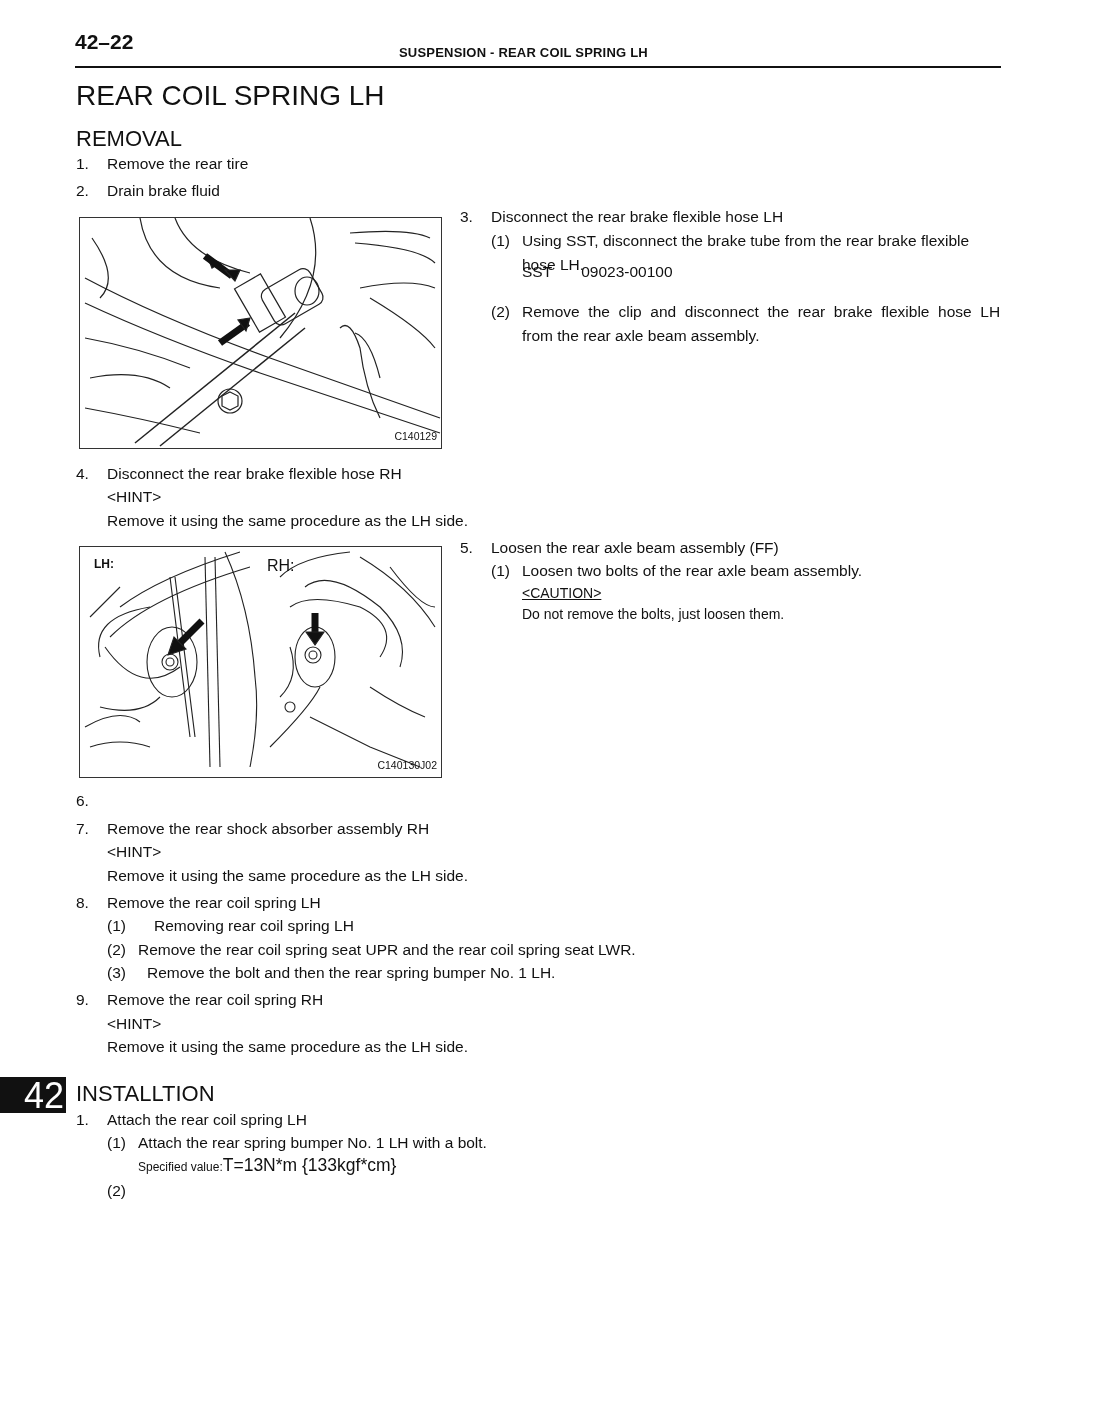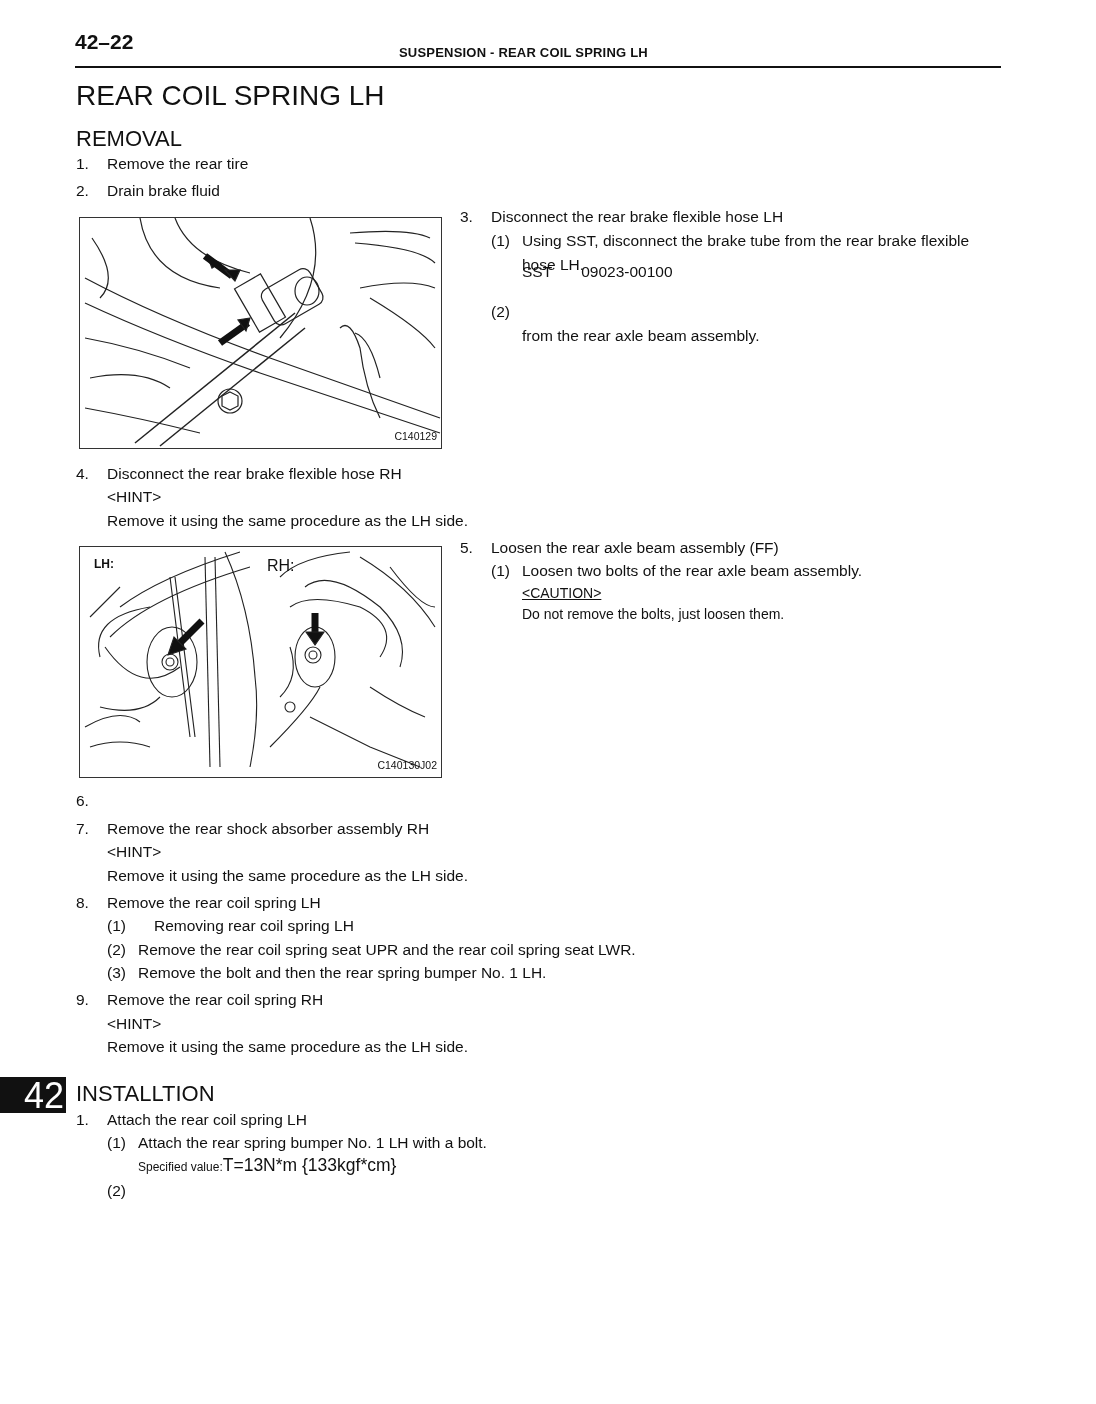--- a/index.html
+++ b/index.html
@@ -80,20 +80,21 @@
   <span class="num" style="left:0">(1)</span>
   <span style="margin-left:31px">Using SST, disconnect the brake tube from the rear brake flexible</span>
 </div>
 <div class="abs t" style="left:522px;top:253px;">hose LH.</div>
 <div class="abs t" style="left:522px;top:260px;">
   <span>SST</span>
   <span style="margin-left:25px">09023-00100</span>
 </div>
 <div class="abs t" style="left:491px;top:300px;">
   <span class="num" style="left:0">(2)</span>
+  <span style="margin-left:31px; word-spacing:4.3px">Remove the clip and disconnect the rear brake flexible hose LH</span>
 </div>
 <div class="abs t" style="left:522px;top:324px;">from the rear axle beam assembly.</div>
 
 <div class="abs t" style="left:76px;top:462px;">
   <span class="num" style="left:0">4.</span>
   <span style="margin-left:31px">Disconnect the rear brake flexible hose RH</span>
 </div>
 <div class="abs t" style="left:107px;top:485px;">&lt;HINT&gt;</div>
 <div class="abs t" style="left:107px;top:509px;">Remove it using the same procedure as the LH side.</div>
 
@@ -166,21 +167,21 @@
 <div class="abs t" style="left:107px;top:914px;">
   <span class="num" style="left:0">(1)</span>
   <span style="margin-left:47px">Removing rear coil spring LH</span>
 </div>
 <div class="abs t" style="left:107px;top:938px;">
   <span class="num" style="left:0">(2)</span>
   <span style="margin-left:31px">Remove the rear coil spring seat UPR and the rear coil spring seat LWR.</span>
 </div>
 <div class="abs t" style="left:107px;top:961px;">
   <span class="num" style="left:0">(3)</span>
-  <span style="margin-left:31px">Remove the bolt and then the rear spring bumper No. 1 LH.</span>
+  <span style="margin-left:40px">Remove the bolt and then the rear spring bumper No. 1 LH.</span>
 </div>
 
 <div class="abs t" style="left:76px;top:988px;">
   <span class="num" style="left:0">9.</span>
   <span style="margin-left:31px">Remove the rear coil spring RH</span>
 </div>
 <div class="abs t" style="left:107px;top:1012px;">&lt;HINT&gt;</div>
 <div class="abs t" style="left:107px;top:1035px;">Remove it using the same procedure as the LH side.</div>
 
 <div class="abs side-tab">42</div>

